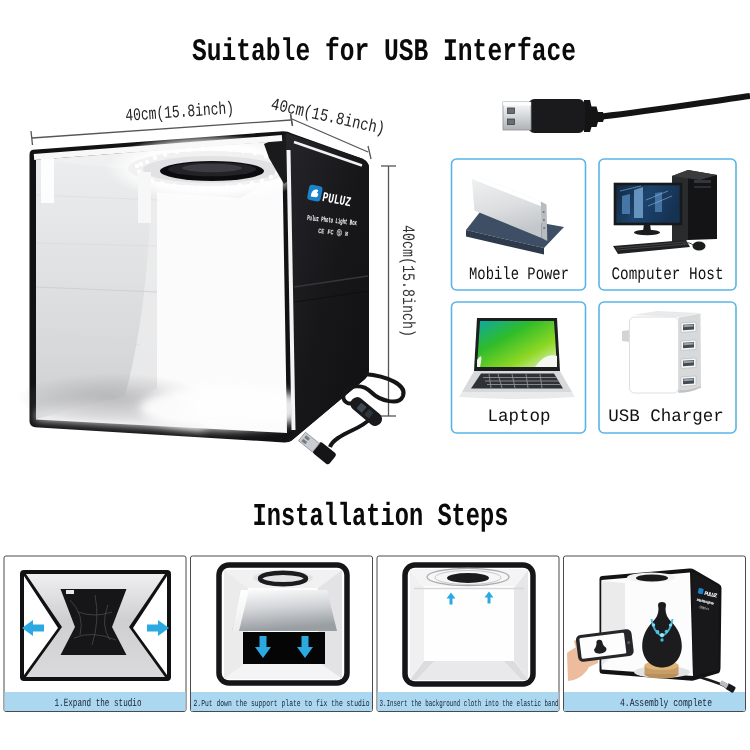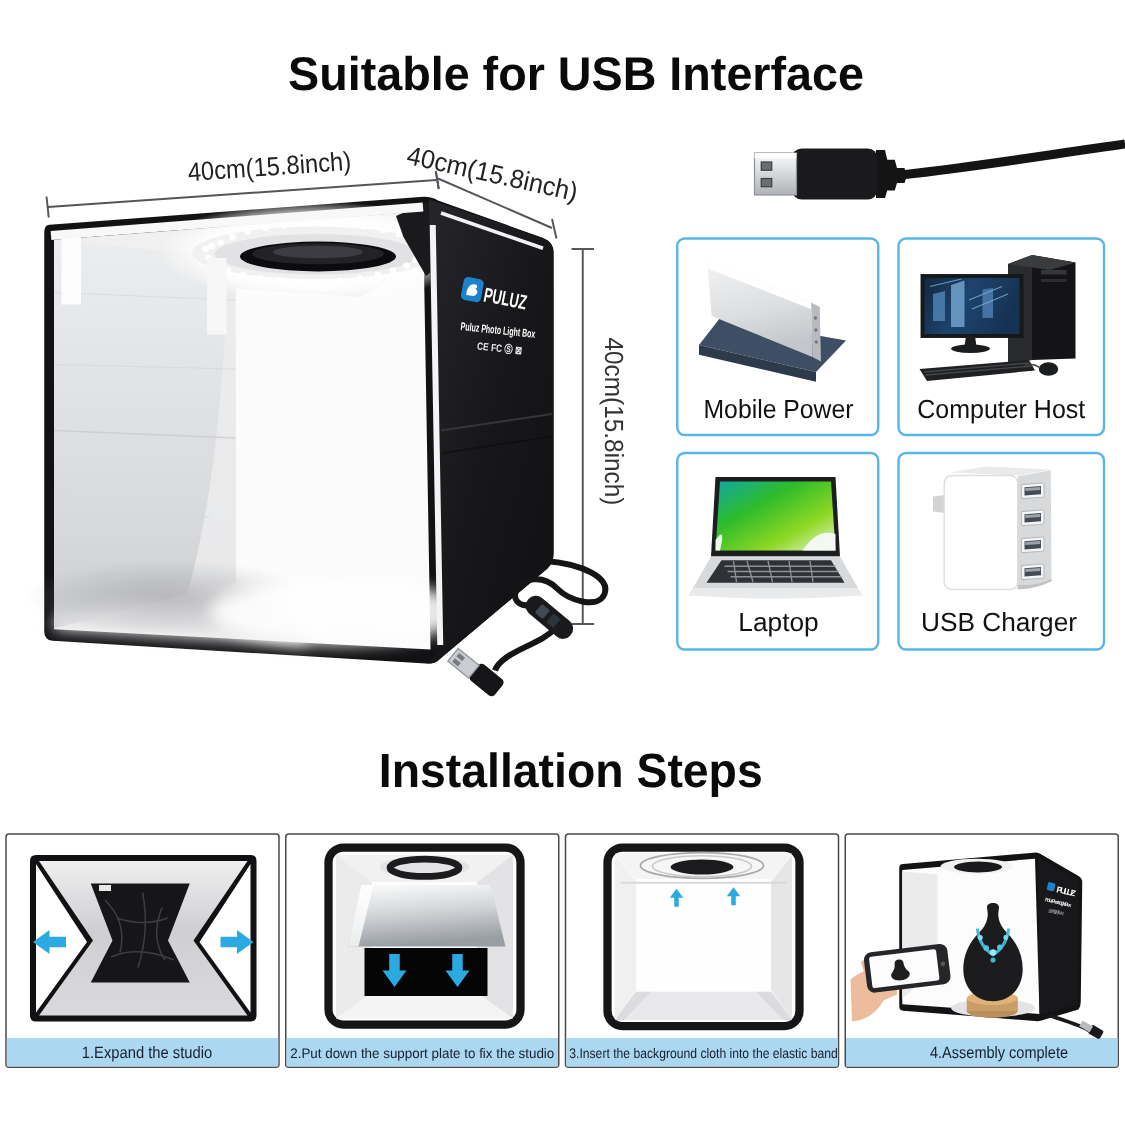--- a/index.html
+++ b/index.html
@@ -1,17 +1,17 @@
 <!DOCTYPE html>
 <html><head>
 <meta charset="utf-8">
 <style>
 html,body{margin:0;padding:0;background:#fff;}
 #page{position:relative;width:750px;height:750px;background:#fff;overflow:hidden;
-font-family:Liberation Sans, sans-serif;}
+font-family:Liberation Mono, monospace;}
 svg{position:absolute;top:0;left:0;}
 svg text{text-rendering:geometricPrecision;}
 </style>
 </head>
 <body>
 <div id="page">
 <svg width="750" height="750" viewBox="0 0 750 750">
 <defs>
 <linearGradient id="gMetal" x1="0" y1="0" x2="0" y2="1">
  <stop offset="0" stop-color="#fafafa"></stop>

